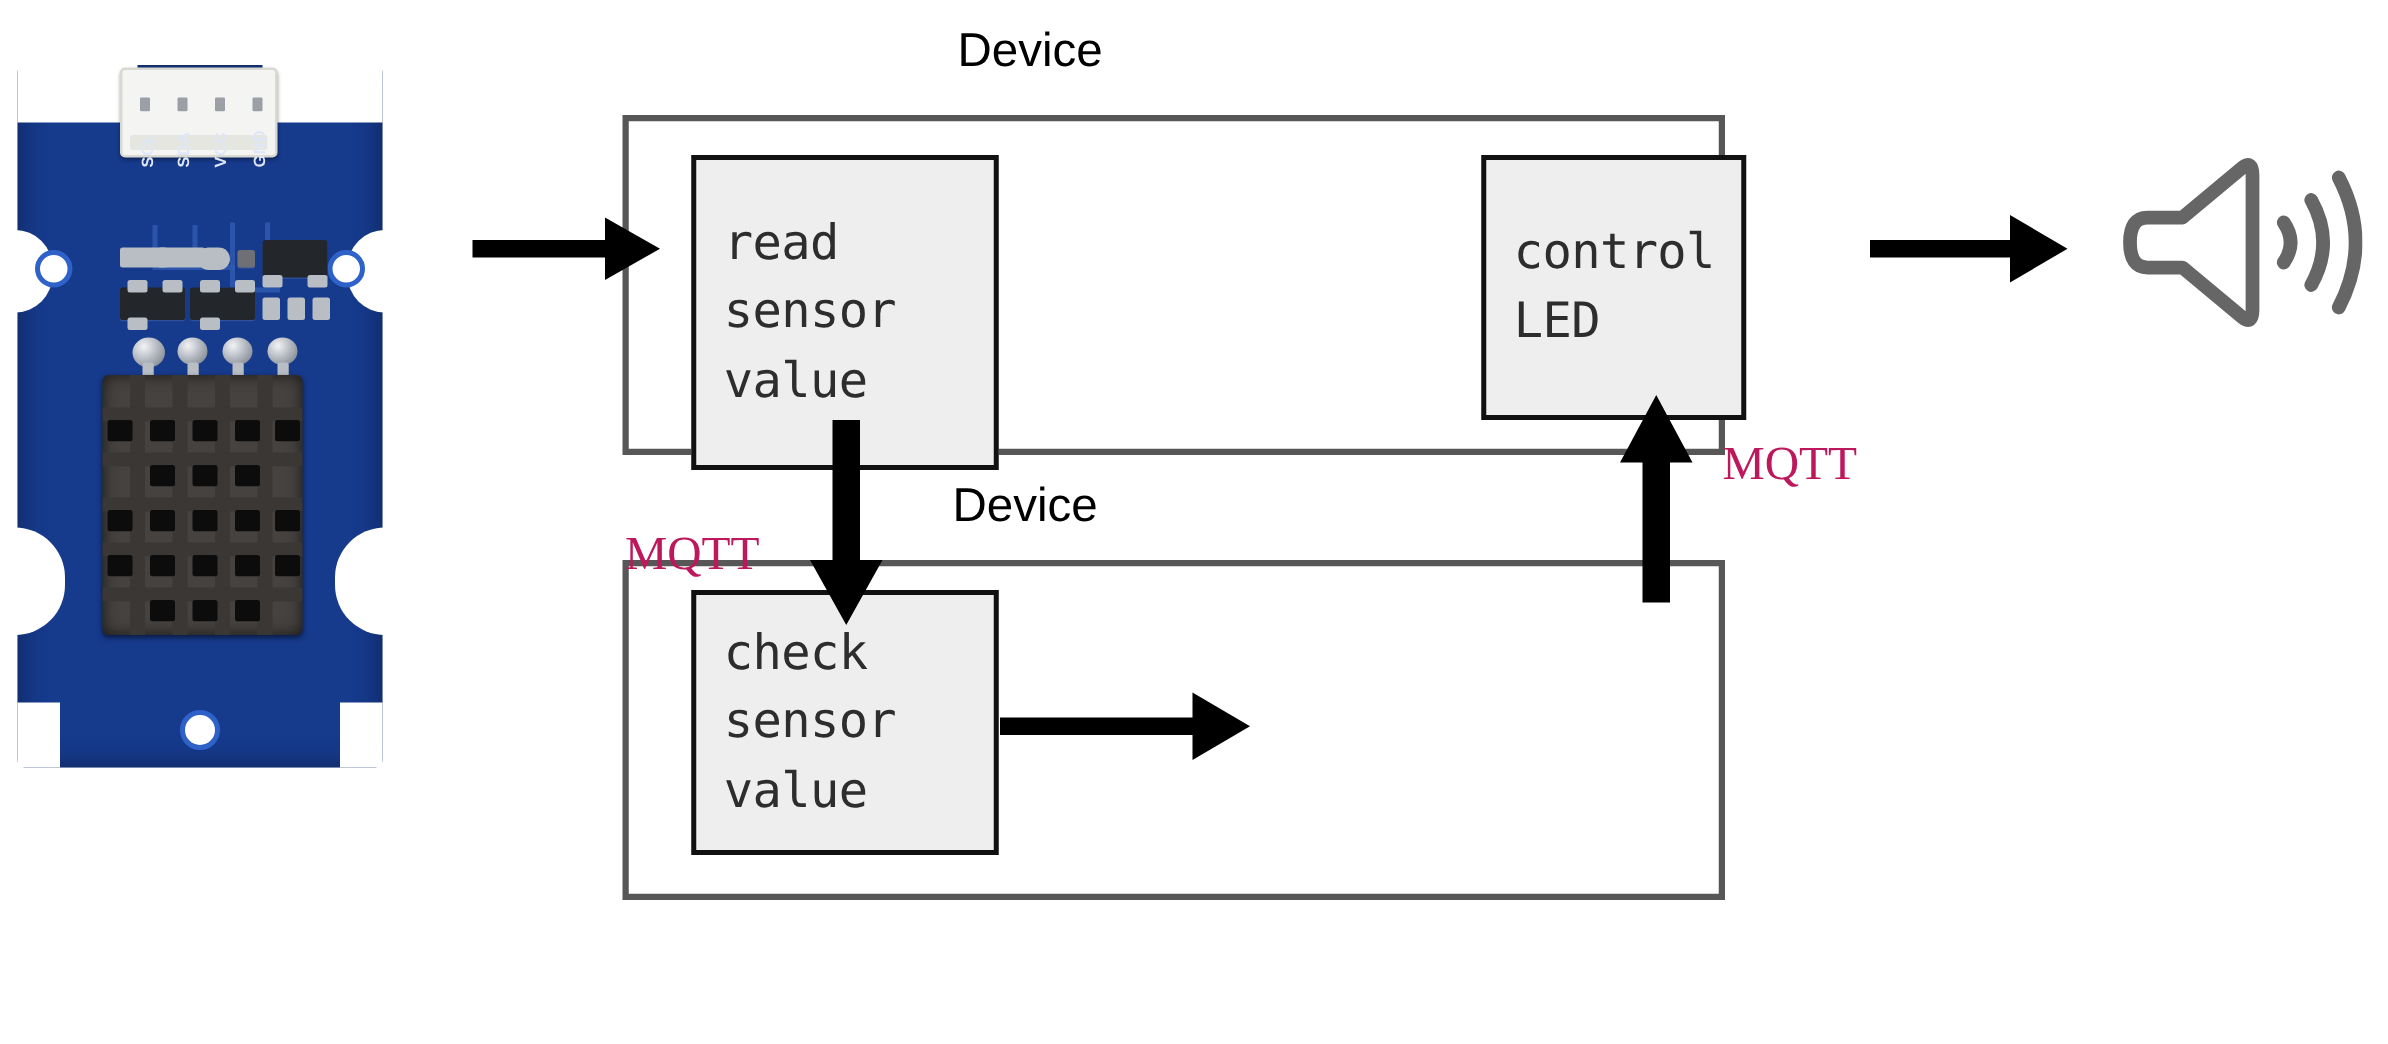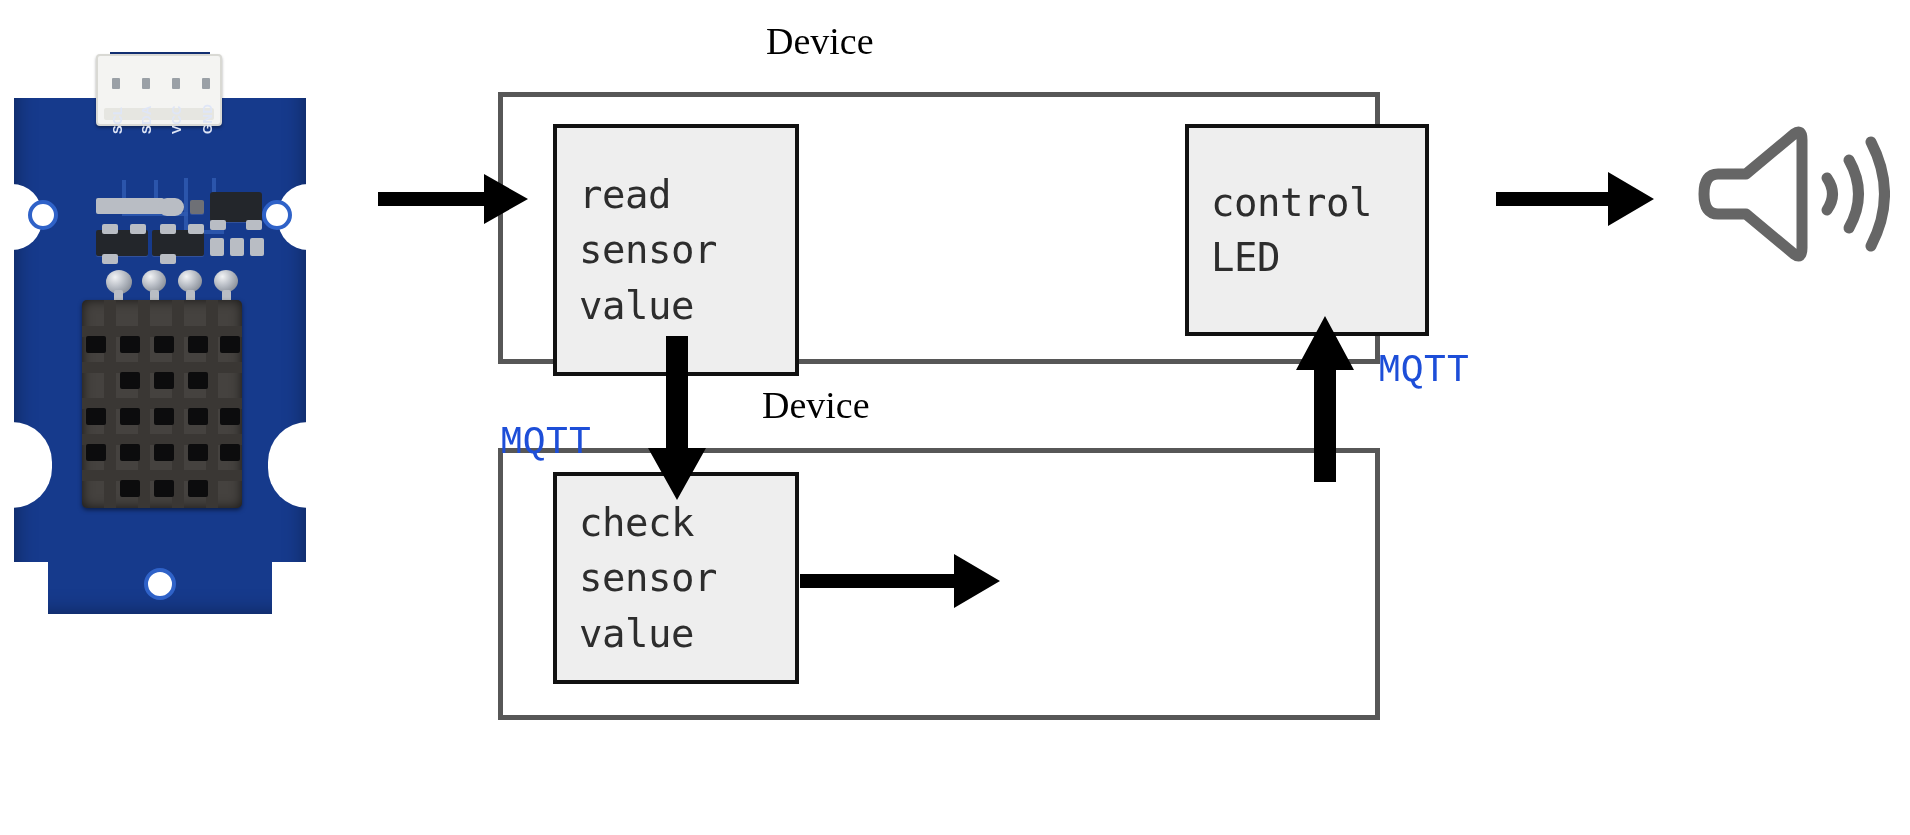--- a/index.html
+++ b/index.html
@@ -51,33 +51,33 @@
        background:#45423f;border-radius:5px;
        box-shadow:inset 0 0 12px rgba(0,0,0,.65), 0 2px 4px rgba(0,0,0,.5);
        overflow:hidden;}
   .dht .vbar{position:absolute;top:0;bottom:0;width:12px;background:#3a3734;}
   .dht .hbar{position:absolute;left:0;right:0;height:11px;background:#3a3734;}
   .dht .hole{position:absolute;width:20px;height:17px;background:#0c0c0d;border-radius:2px;}
 
   
   .group{position:absolute;box-sizing:border-box;border:5px solid #575757;background:transparent;}
   .group-label{position:absolute;color:#000;font-size:38px;line-height:1;
-               font-family:Liberation Serif, serif;white-space:nowrap;}
+               font-family:Liberation Sans, sans-serif;white-space:nowrap;}
 
   .nodebox{position:absolute;box-sizing:border-box;background:#eeeeee;
            border:4px solid #111111;}
   .nodebox .nodetext{position:absolute;left:22px;top:50%;transform:translateY(-50%);
            font-family:"DejaVu Sans Mono",monospace;font-size:39px;line-height:1.42;
            color:#2d2d2d;white-space:pre-line;letter-spacing:-.5px;}
 
   .arrow{position:absolute;}
   .arrow svg{display:block;overflow:visible;}
 
-  .mqtt-label{position:absolute;color:#1d4ed8;font-size:38px;line-height:1;
-              font-family:Liberation Mono, monospace;white-space:nowrap;}
+  .mqtt-label{position:absolute;color:#be185d;font-size:38px;line-height:1;
+              font-family:Liberation Serif, serif;white-space:nowrap;}
 
   .speaker{position:absolute;}
 </style>
 </head>
 <body>
 
 <div class="stage">
 
   <div class="pcb">
     <div class="pcb-body"></div>
@@ -179,21 +179,21 @@
 
   <div class="group-label" style="left:766px;top:22px">Device</div>
   <div class="group" style="left:498px;top:92px;width:882px;height:272px"></div>
 
   <div class="nodebox" style="left:553px;top:124px;width:246px;height:252px">
     <div class="nodetext">read
 sensor
 value</div>
   </div>
 
-  <div class="nodebox" style="left:1185px;top:124px;width:244px;height:212px">
+  <div class="nodebox" style="left:1185px;top:124px;width:212px;height:212px">
     <div class="nodetext">control
 LED</div>
   </div>
 
   <div class="group-label" style="left:762px;top:386px">Device</div>
   <div class="group" style="left:498px;top:448px;width:882px;height:272px"></div>
 
   <div class="nodebox" style="left:553px;top:472px;width:246px;height:212px">
     <div class="nodetext">check
 sensor

